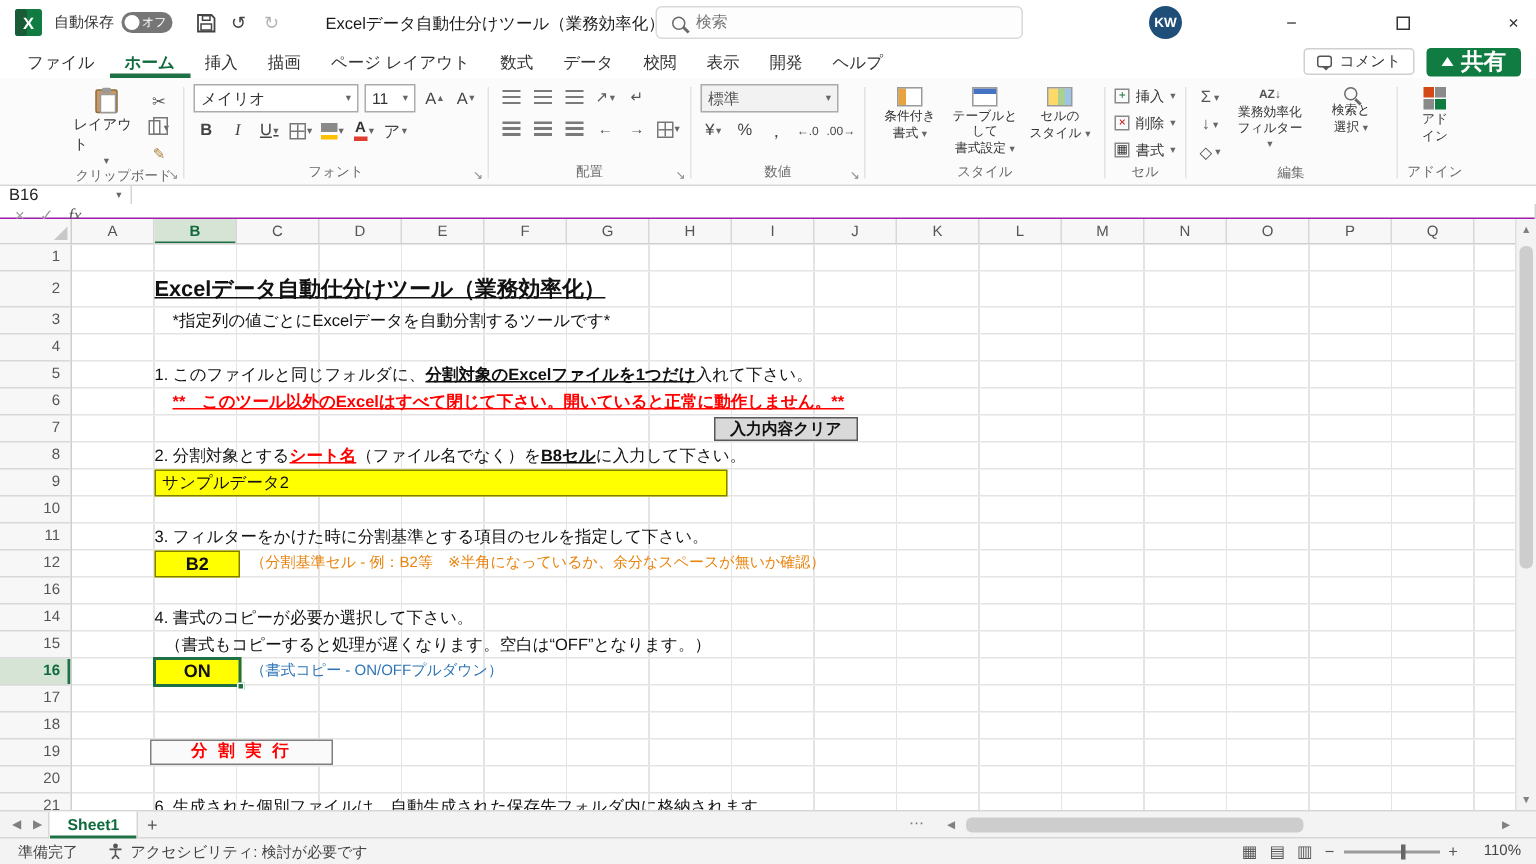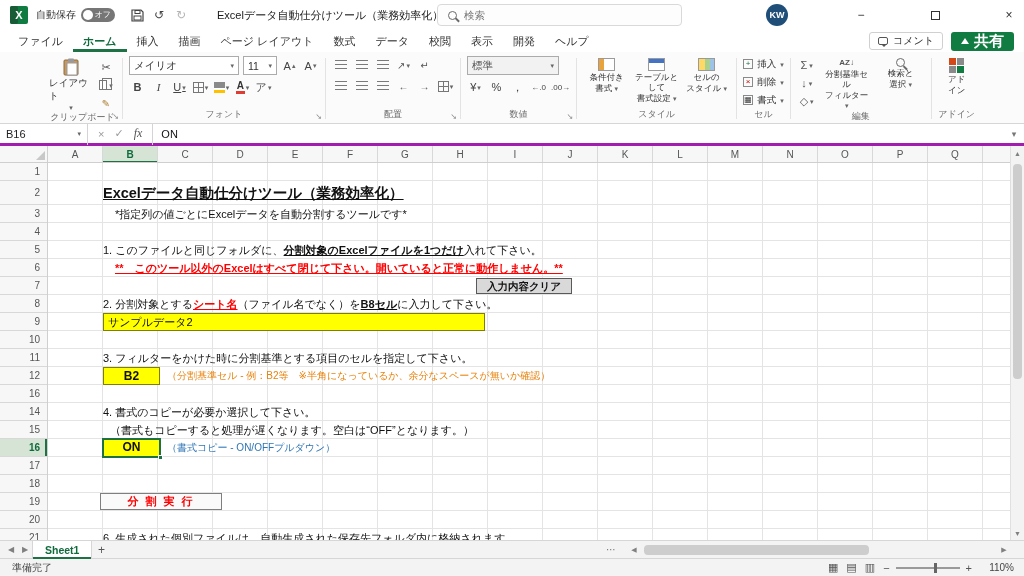--- a/index.html
+++ b/index.html
@@ -86,21 +86,21 @@
   .find-btn{width:48px;display:flex;flex-direction:column;align-items:center;gap:1px;padding-top:2px;font-size:8.5px;color:#333;text-align:center;line-height:1.2;}
   .az-ico{font-size:8px;color:#555;font-weight:bold;letter-spacing:0;}
   .addin-btn{width:38px;display:flex;flex-direction:column;align-items:center;gap:1px;padding-top:2px;font-size:8.5px;color:#333;line-height:1.2;text-align:center;}
   .ic-addin{width:15px;height:15px;background:
     linear-gradient(90deg,#d34817 0 7px,transparent 7px) 0 0/15px 7px no-repeat,
     linear-gradient(90deg,#8a8a8a 0 7px,transparent 7px) 0 8px/15px 7px no-repeat,
     linear-gradient(90deg,transparent 0 8px,#8a8a8a 8px) 0 0/15px 7px no-repeat,
     linear-gradient(90deg,transparent 0 8px,#107c41 8px) 0 8px/15px 7px no-repeat;}
 
   
-  .fxbar{height:22px;display:flex;align-items:center;background:#fff;border-bottom:3px solid #a21caf;}
+  .fxbar{height:22px;display:flex;background:#fff;border-bottom:1px solid #a21caf;flex-direction:column;}
   .namebox{width:88px;height:22px;display:flex;align-items:center;justify-content:space-between;padding:0 6px;border-right:1px solid #d4d4d4;font-size:11px;color:#222;}
   .fxicons{display:flex;align-items:center;gap:10px;padding:0 10px;border-right:1px solid #d4d4d4;height:22px;color:#9a9a9a;}
   .fxicons .fx{font-style:italic;font-family:"Liberation Serif","DejaVu Serif",serif;color:#555;font-size:12px;}
   .fxval{padding-left:8px;font-size:11px;color:#111;flex:1;}
   .fx-exp{width:20px;text-align:center;color:#777;font-size:9px;}
 
   
   .sheet{position:relative;height:394px;background:#fff;overflow:hidden;}
   .corner{position:absolute;left:0;top:0;width:48px;height:17px;background:#f7f7f7;border-right:1px solid #cfcfcf;border-bottom:1px solid #cfcfcf;}
   .corner .tri{position:absolute;right:2px;bottom:2px;width:0;height:0;border-left:9px solid transparent;border-bottom:9px solid #c8c8c8;}
@@ -457,21 +457,21 @@
                 <span>↓</span>
                 <span class="dd">▾</span>
               </span>
             <span class="sbtn">
                 <span>◇</span>
                 <span class="dd">▾</span>
               </span>
           </div>
           <div class="find-btn">
             <span class="az-ico">AZ↓</span>
-            <span>分割基準セル</span>
+            <span>業務効率化</span>
             <span><span>フィルター</span> <span class="dd">▾</span></span>
           </div>
           <div class="find-btn">
             <span class="i-mag"></span>
             <span>検索と</span>
             <span><span>選択</span> <span class="dd">▾</span></span>
           </div>
         </div>
       </div>
       <div class="rlabel">
@@ -615,20 +615,27 @@
       <span class="arr">◀</span>
       <span class="htrack">
           <span class="hthumb"></span>
         </span>
       <span class="arr">▶</span>
     </div>
   </div>
 
   <div class="statusbar">
     <span class="st-mode">準備完了</span>
+    <span class="st-acc">
+      <svg width="10" height="11" viewBox="0 0 10 11">
+        <circle cx="5" cy="2" r="1.6" fill="#555"></circle>
+        <path d="M1 4.2 h8 M5 4 v4 M5 8 l-2.4 2.6 M5 8 l2.4 2.6" stroke="#555" stroke-width="1.1" fill="none"></path>
+      </svg>
+      <span>アクセシビリティ: 検討が必要です</span>
+    </span>
     <span class="st-right">
       <span class="viewico">▦</span>
       <span class="viewico">▤</span>
       <span class="viewico">▥</span>
       <span class="zoomctl">
         <span class="pm">−</span>
         <span class="ztrack">
             <span class="zthumb"></span>
           </span>
         <span class="pm">+</span>

